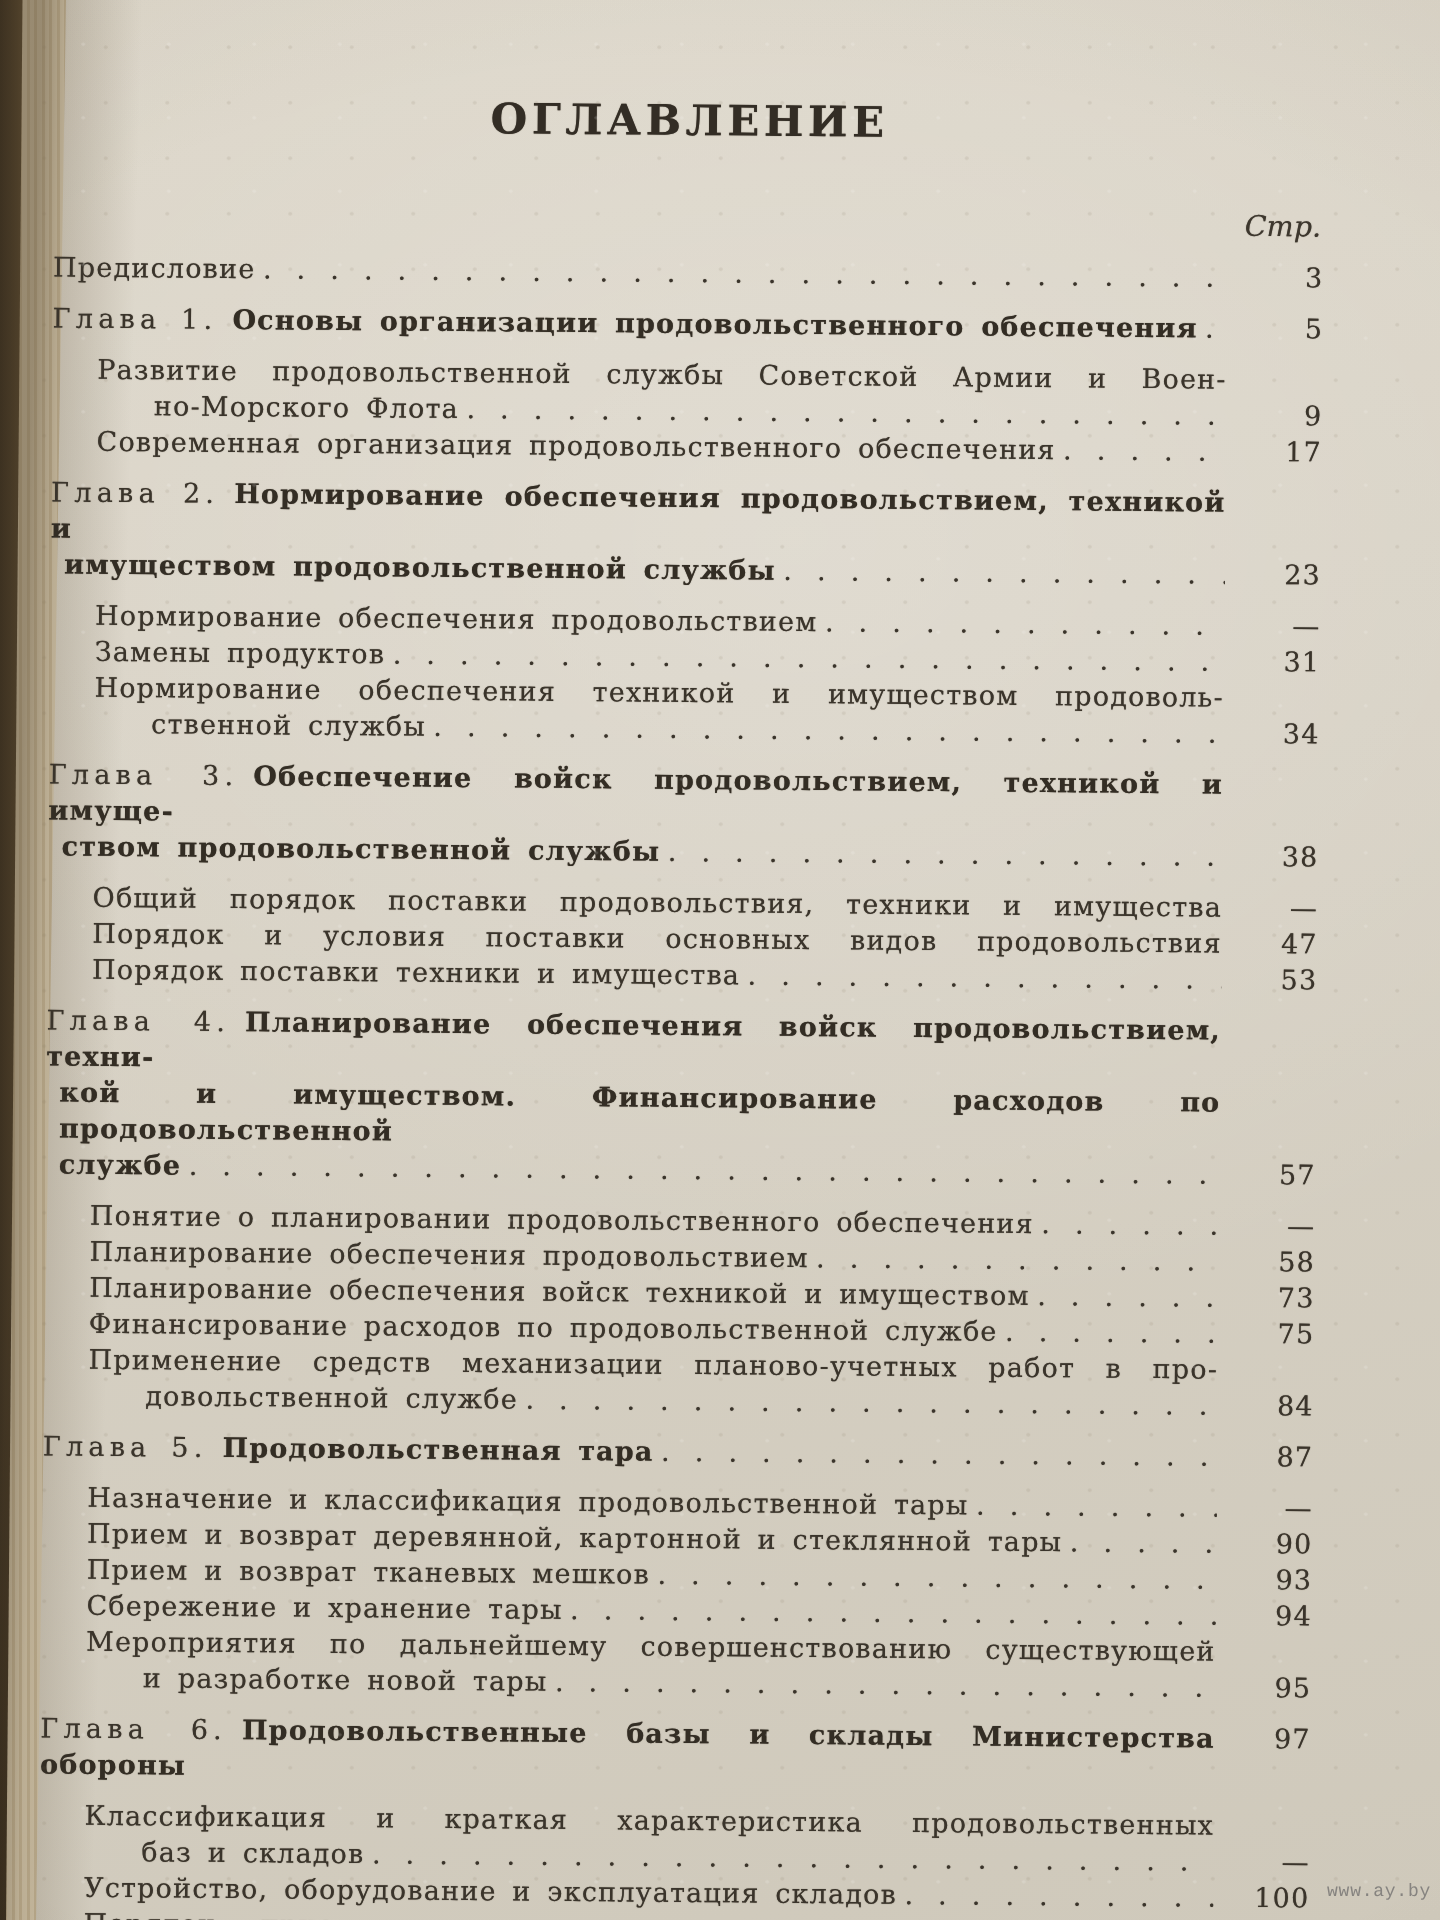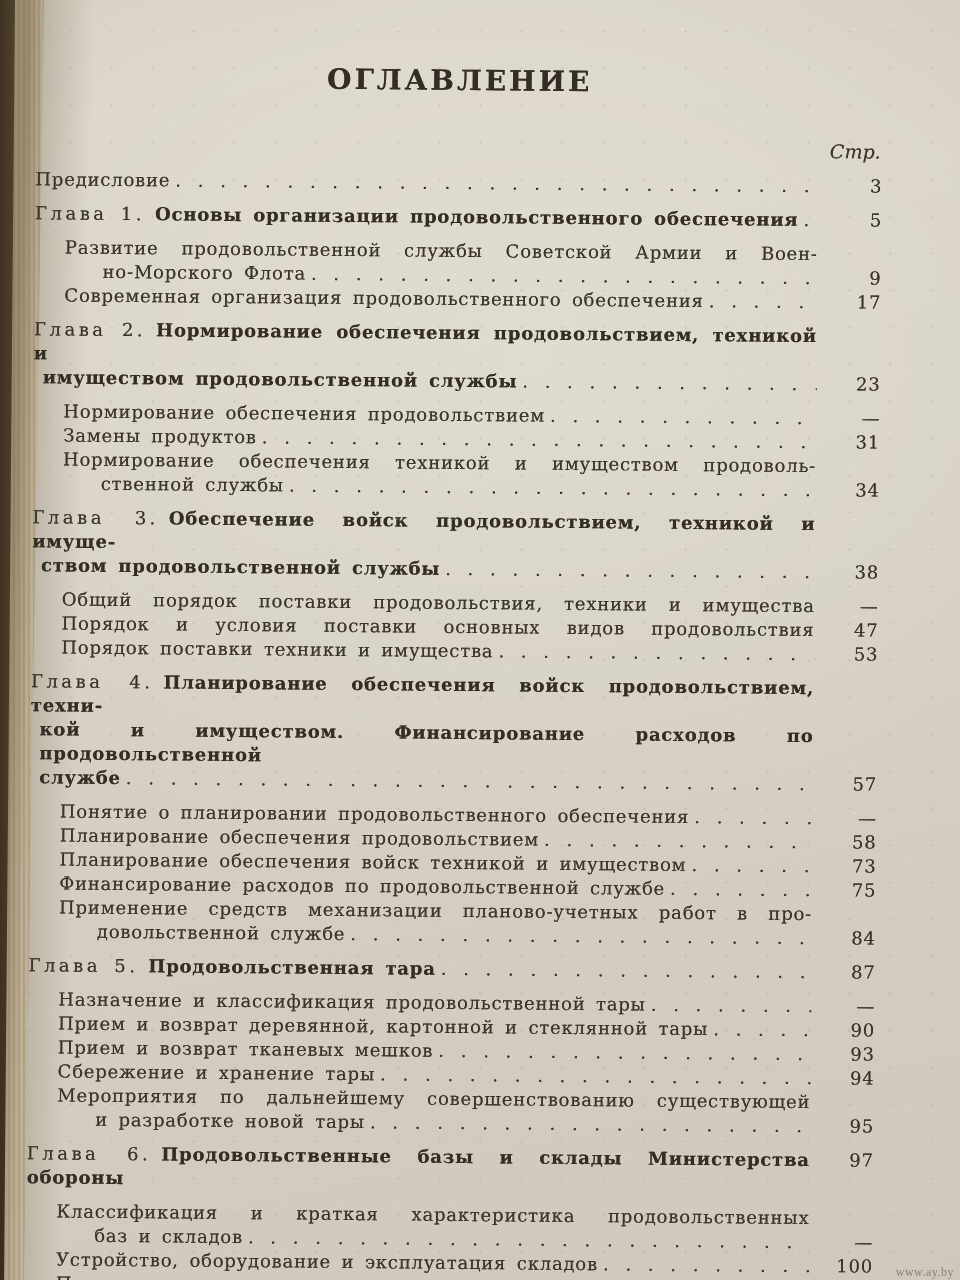--- a/index.html
+++ b/index.html
@@ -42,22 +42,22 @@
   .row.justify .rtext{flex:1 1 auto;white-space:normal;text-align:justify;text-align-last:justify;}
   .leader{flex:1 1 0;min-width:0;overflow:hidden;white-space:nowrap;padding-left:5px;}
   .leader::after{content:". . . . . . . . . . . . . . . . . . . . . . . . . . . . . . . . . . . . . . . .";
     word-spacing:7px;letter-spacing:2px;}
   .pg{flex:0 0 64px;text-align:right;white-space:nowrap;}
   .prefix{letter-spacing:3.5px;margin-right:10px;font-weight:400;}
   .row.bold .txt{font-weight:700;color:#332d24;}
   .i1{margin-left:30px;}
   .i2{margin-left:68px;}
   .i3{margin-left:9px;}
-  .watermark{position:absolute;right:6px;bottom:0;
-    font-family:Liberation Serif, serif;font-size:12px;
+  .watermark{position:absolute;right:6px;bottom:12px;
+    font-family:Liberation Mono, monospace;font-size:12px;
     color:rgba(130,128,124,.95);letter-spacing:.5px;}
 </style>
 </head>
 <body>
 
 <div class="edge-dark"></div>
 <div class="edge-pages"></div>
 <div class="edge-shadow"></div>
 
 <div class="content">

